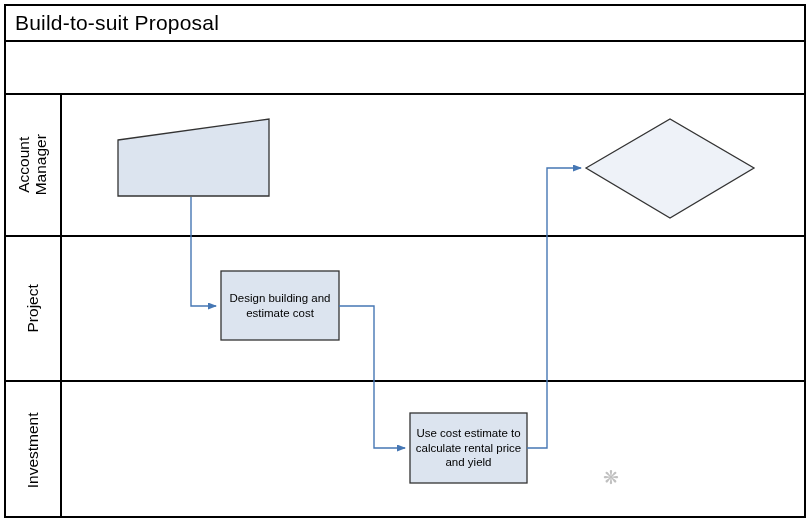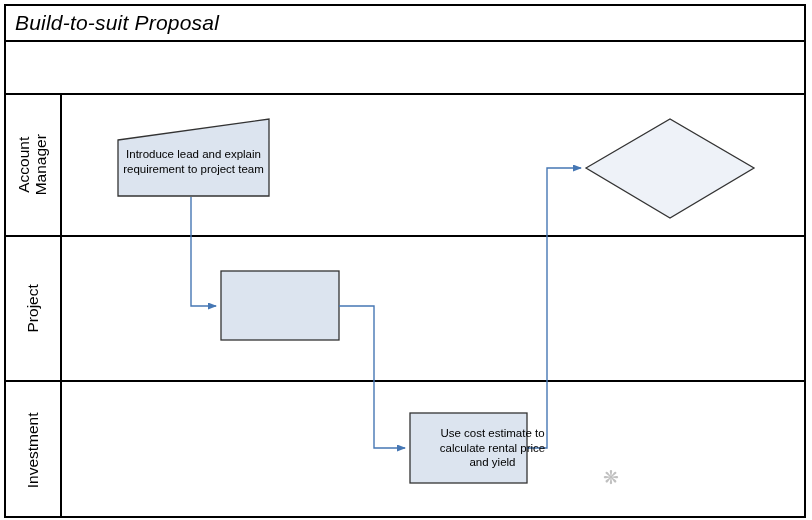--- a/index.html
+++ b/index.html
@@ -11,21 +11,21 @@
   .canvas { position: relative; width: 812px; height: 520px; background: #fff; }
 
   
   .frame {
     position: absolute; left: 4px; top: 4px; width: 802px; height: 514px;
     border: 2px solid #000; box-sizing: border-box; background: #fff;
   }
   .title-row {
     height: 36px; border-bottom: 2px solid #000; box-sizing: border-box;
     display: flex; align-items: center; padding-left: 9px;
-    font-size: 21px; letter-spacing: 0.2px; font-style: italic;
+    font-size: 21px; letter-spacing: 0.2px;
   }
   .phase-row { height: 53px; border-bottom: 2px solid #000; box-sizing: border-box; }
   .body { position: absolute; left: 0; top: 89px; right: 0; bottom: 0; }
 
   .lane { position: absolute; left: 0; right: 0; box-sizing: border-box; }
   .lane.l1 { top: 0; height: 142px; border-bottom: 2px solid #000; }
   .lane.l2 { top: 142px; height: 145px; border-bottom: 2px solid #000; }
   .lane.l3 { top: 287px; height: 136px; }
 
   .lane-label {
@@ -99,23 +99,23 @@
 
     <rect x="410" y="413" width="117" height="70" fill="#dce4ef" stroke="#333333" stroke-width="1.3"></rect>
 
     <polygon points="586,168 670,119 754,168 670,218" fill="#eef2f8" stroke="#333333" stroke-width="1.3"></polygon>
 
     <polyline points="191,197 191,306 216,306" fill="none" stroke="#4677b4" stroke-width="1.4" marker-end="url(#arrow)"></polyline>
     <polyline points="339,306 374,306 374,448 405,448" fill="none" stroke="#4677b4" stroke-width="1.4" marker-end="url(#arrow)"></polyline>
     <polyline points="527,448 547,448 547,168 581,168" fill="none" stroke="#4677b4" stroke-width="1.4" marker-end="url(#arrow)"></polyline>
   </svg>
 
-  <div class="node-text" style="left:122px; top:130px; width:143px; height:64px;">Introduce lead and explain requirement to project team</div>
 
+  <div class="node-text" style="left:223px; top:273px; width:114px; height:65px;">Design building and estimate cost</div>
 
-  <div class="node-text" style="left:436px; top:415px; width:113px; height:66px;">Use cost estimate to calculate rental price and yield</div>
+  <div class="node-text" style="left:412px; top:415px; width:113px; height:66px;">Use cost estimate to calculate rental price and yield</div>
 
 
   <div class="watermark">
     <span class="wm-icon">❋</span>
   </div>
 
 </div>
 
 </body></html>

